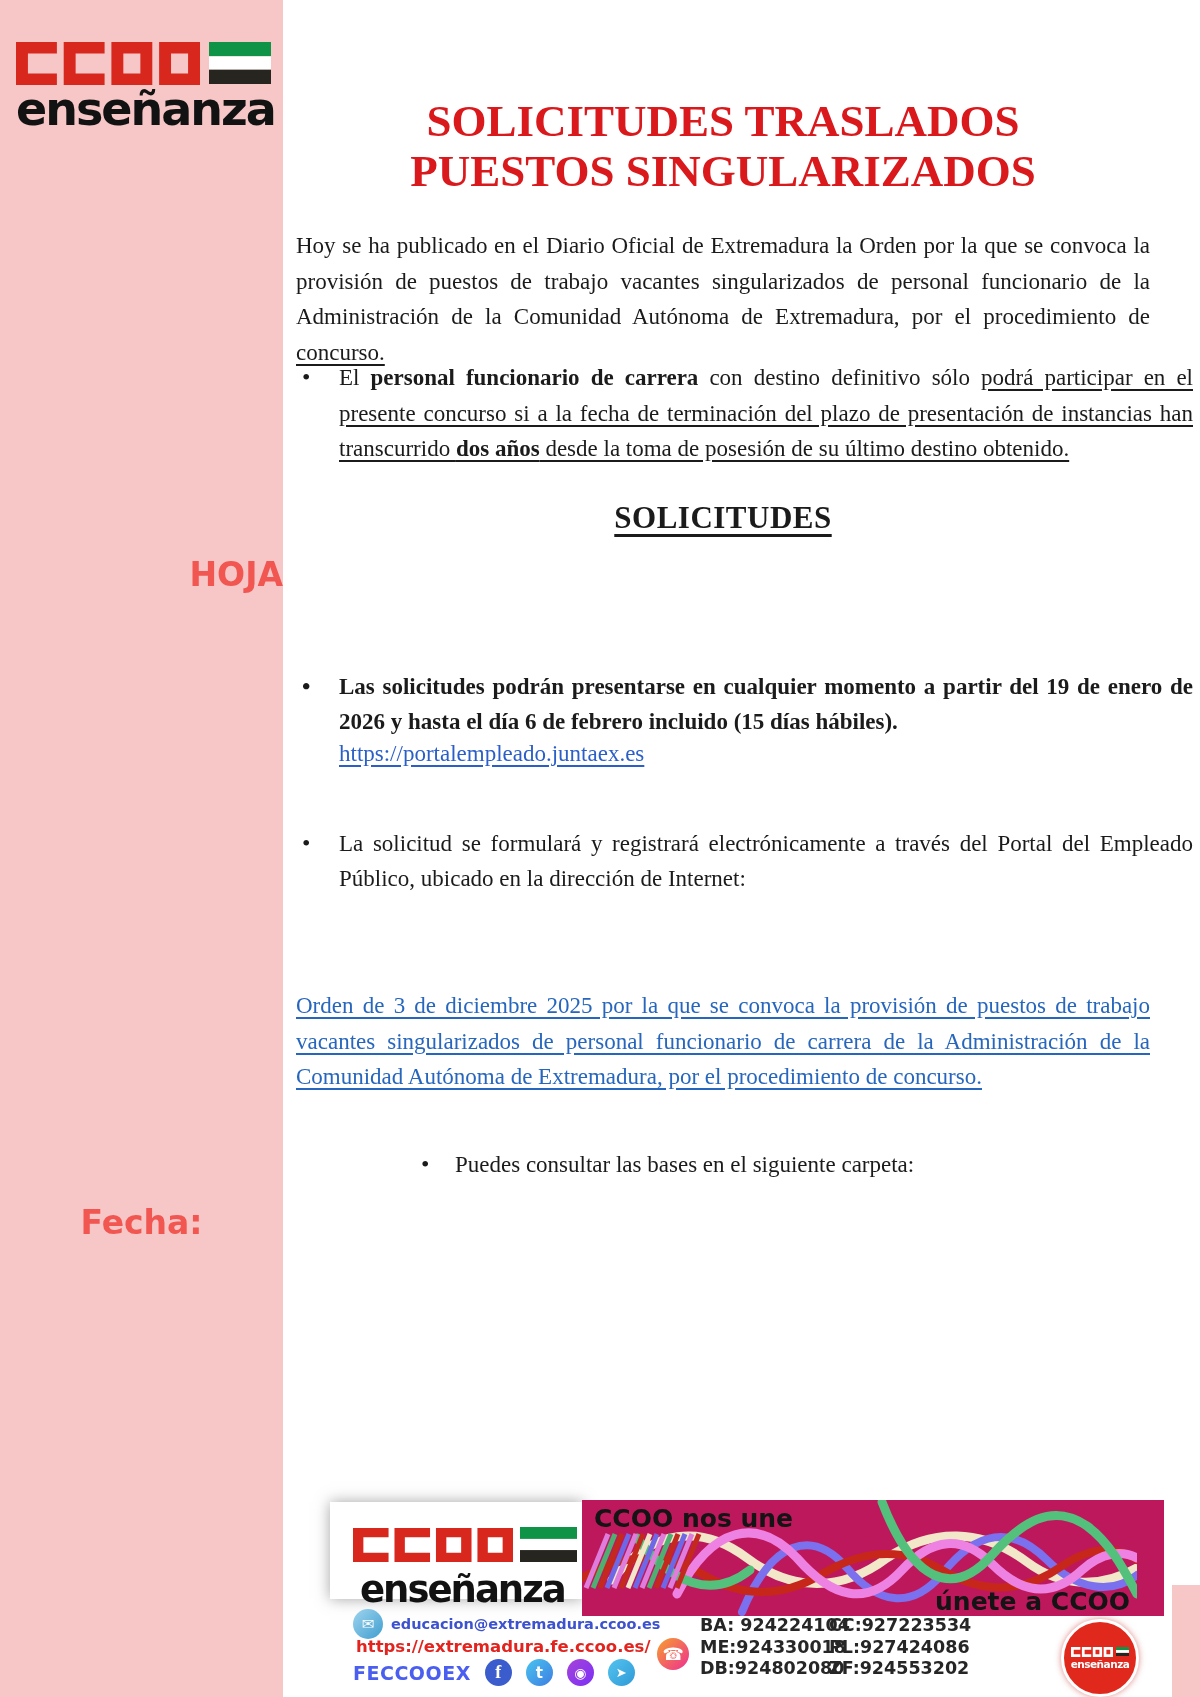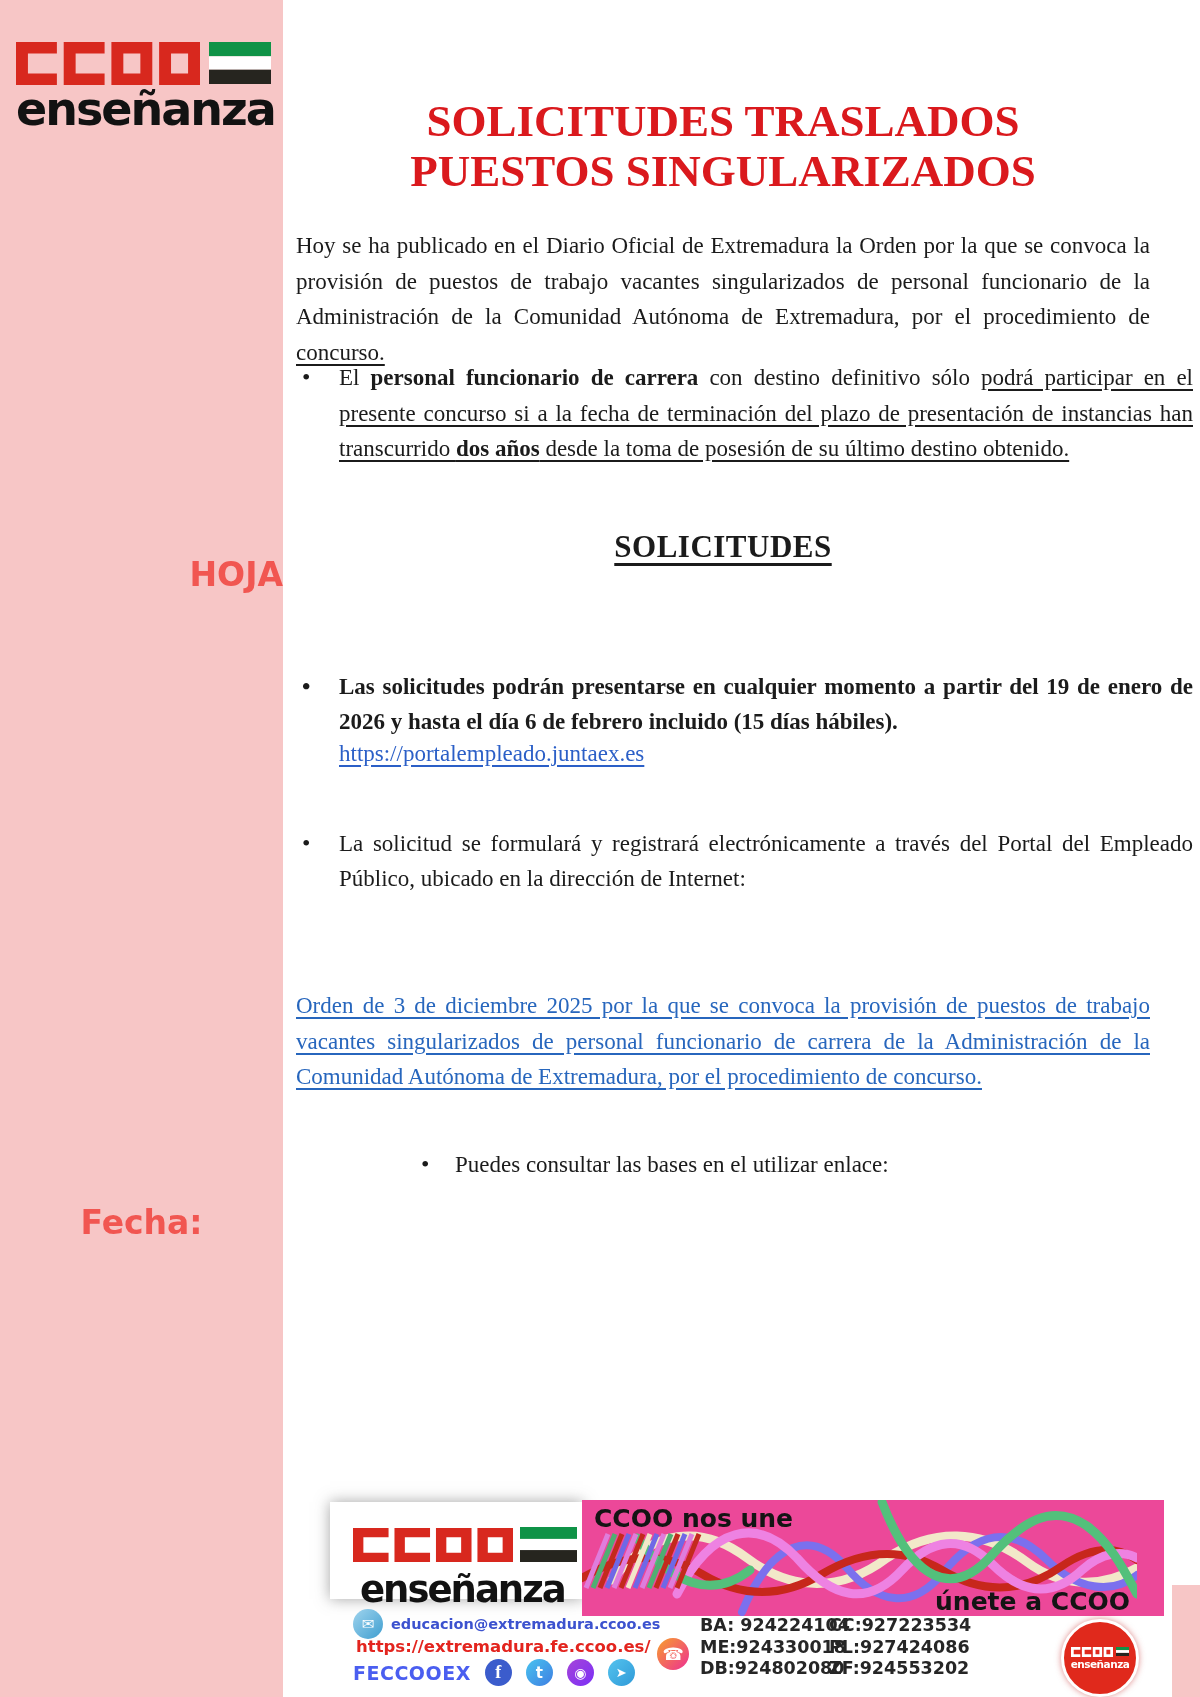--- a/index.html
+++ b/index.html
@@ -58,21 +58,21 @@
   .frow-web{position:absolute;left:36px;top:140px;font-size:16.5px;font-weight:bold;color:#e3241e;}
   .frow-social{position:absolute;left:33px;top:162px;display:flex;align-items:center;}
   .social-handle{font-size:19px;font-weight:bold;color:#4a5ef0;letter-spacing:.5px;}
   .soc{width:27px;height:27px;border-radius:50%;margin-left:14px;display:flex;align-items:center;
        justify-content:center;color:#fff;font-weight:bold;font-size:15px;}
   .soc-fb{background:#3b5ccc;font-family:"Liberation Serif",serif;font-size:18px;}
   .soc-tw{background:linear-gradient(135deg,#49c3ef,#3e7ee2);}
   .soc-ig{background:linear-gradient(135deg,#a644d8,#7b2ff7);font-size:14px;}
   .soc-tg{background:linear-gradient(135deg,#54c3ee,#2f9ad8);font-size:13px;}
 
-  .banner{position:absolute;left:262px;top:3px;width:582px;height:116px;background:#ec4899;overflow:hidden;}
+  .banner{position:absolute;left:262px;top:3px;width:582px;height:116px;background:#be185d;overflow:hidden;}
   .banner-top{position:absolute;left:12px;top:4px;font-size:25px;font-weight:bold;color:#141414;}
   .banner-bottom{position:absolute;right:34px;bottom:0px;font-size:25px;font-weight:bold;color:#141414;}
   .banner svg{position:absolute;left:0;top:0;}
 
   .phone-ic{position:absolute;left:337px;top:141px;width:32px;height:32px;border-radius:50%;
             background:linear-gradient(135deg,#f7a02c,#ee2f92);display:flex;align-items:center;
             justify-content:center;color:#fff;font-size:17px;}
   .phones{position:absolute;top:118px;font-size:17.5px;font-weight:bold;color:#262626;line-height:21.5px;}
   .phones.c1{left:380px;}
   .phones.c2{left:509px;}
@@ -122,39 +122,39 @@
   </div>
 
   <div class="block" style="top:228px;">
     <span>Hoy se ha publicado en el Diario Oficial de Extremadura la Orden por la que se convoca la provisión de puestos de trabajo vacantes singularizados de personal funcionario de la Administración de la Comunidad Autónoma de Extremadura, por el procedimiento de </span><span class="u">concurso.</span>
   </div>
 
   <div class="block bullet" style="top:360px;">
     <span>El </span><span class="b">personal funcionario de carrera</span><span> con destino definitivo sólo </span><span class="u">podrá participar en el presente concurso si a la fecha de terminación del plazo de presentación de instancias han transcurrido </span><span class="u b">dos años</span><span class="u"> desde la toma de posesión de su último destino obtenido.</span>
   </div>
 
-  <div class="heading" style="top:500px;margin-top:29px;">
+  <div class="heading" style="top:500px;">
     <span>SOLICITUDES</span>
   </div>
 
   <div class="block bullet" style="top:562px;font-weight:bold;">
     <span>Las solicitudes podrán presentarse en cualquier momento a partir del 19 de enero de 2026 y hasta el día 6 de febrero incluido (15 días hábiles).</span>
   </div>
 
   <div class="block bullet" style="top:648px;">
     <span>La solicitud se formulará y registrará electrónicamente a través del Portal del Empleado Público, ubicado en la dirección de Internet:</span>
   </div>
 
   <div class="block indent" style="top:736px;text-align:left;">
     <a href="#" class="doclink">https://portalempleado.juntaex.es</a>
   </div>
 
 
   <div class="block bullet-nested" style="top:898px;">
-    <span>Puedes consultar las bases en el utilizar enlace:</span>
+    <span>Puedes consultar las bases en el siguiente carpeta:</span>
   </div>
 
   <div class="block orden" style="top:952px;margin-top:36px;">
     <a href="#">Orden de 3 de diciembre 2025 por la que se convoca la provisión de puestos de trabajo vacantes singularizados de personal funcionario de carrera de la Administración de la Comunidad Autónoma de Extremadura, por el procedimiento de concurso.</a>
   </div>
 
   <div class="footer">
 
     <div class="fcard">
       <svg class="logo-ccoo" viewBox="0 0 216 52" preserveAspectRatio="none">

